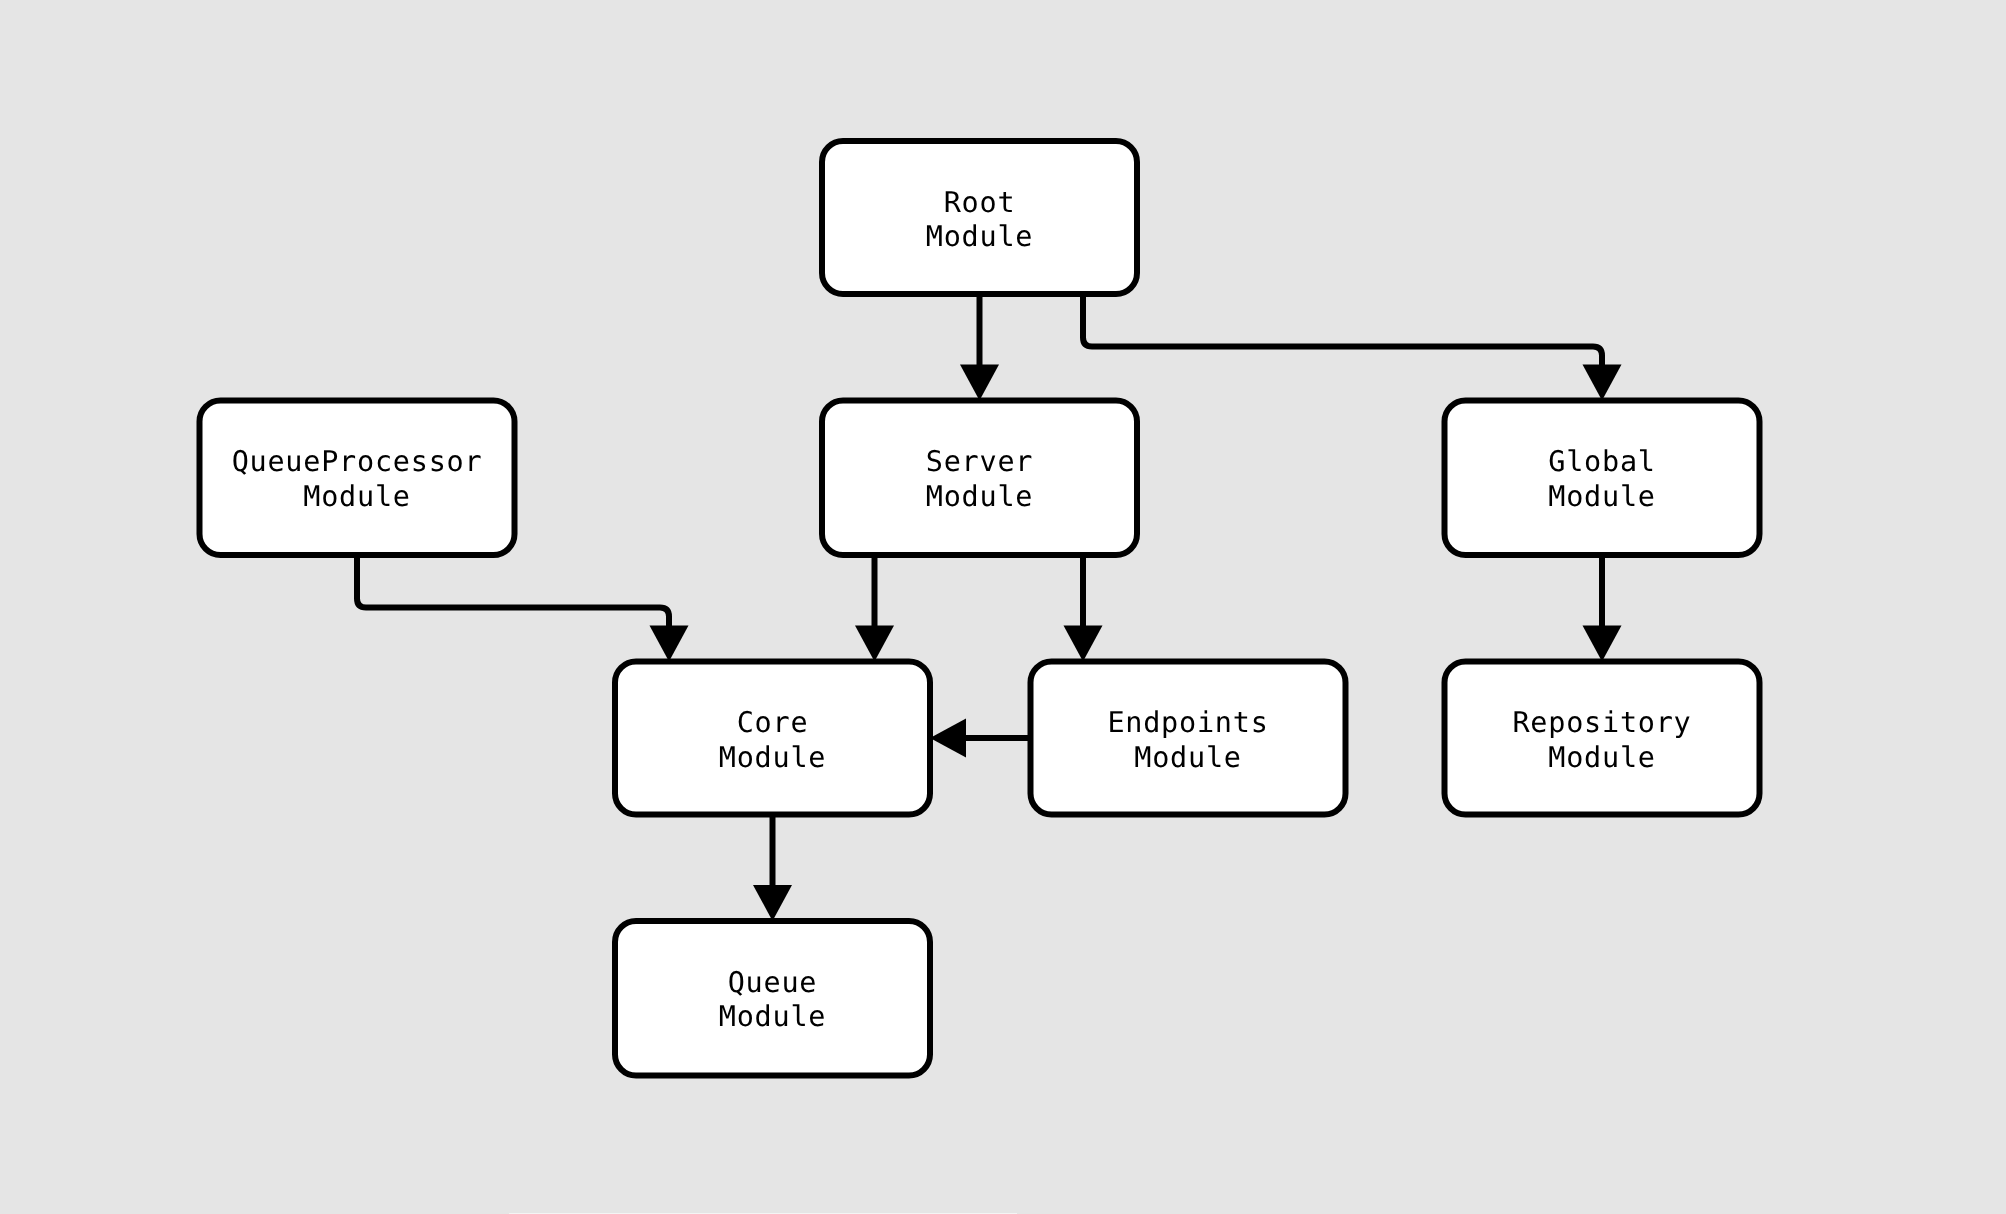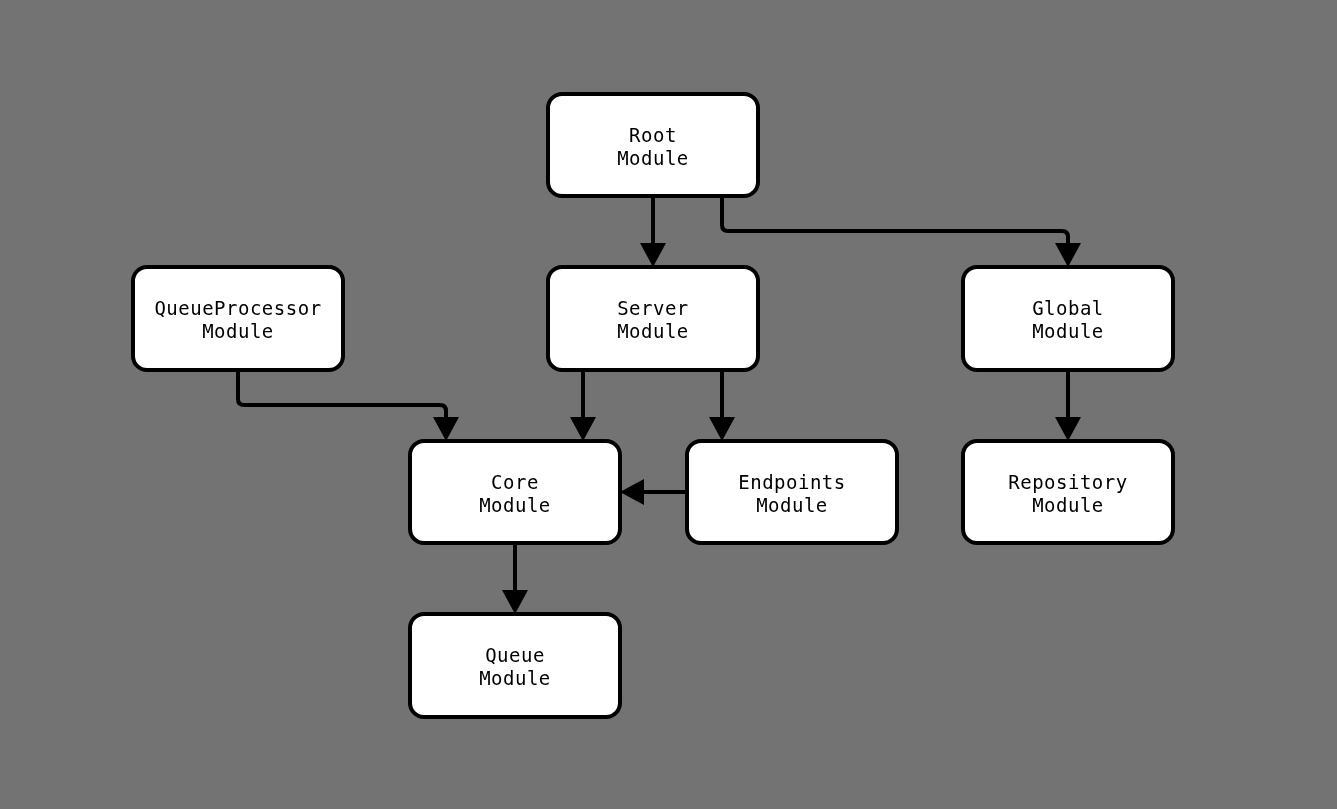--- a/index.html
+++ b/index.html
@@ -10,21 +10,21 @@
   body {
     width: 1337px;
     height: 809px;
     font-family: "DejaVu Sans Mono", monospace;
     overflow: hidden;
   }
   #diagram-root {
     position: relative;
     width: 1337px;
     height: 809px;
-    background: #737373;
+    background: #e5e5e5;
   }
   #diagram-svg {
     position: absolute;
     top: 0;
     left: 0;
     width: 1337px;
     height: 809px;
     display: block;
   }
   .node-rect {

